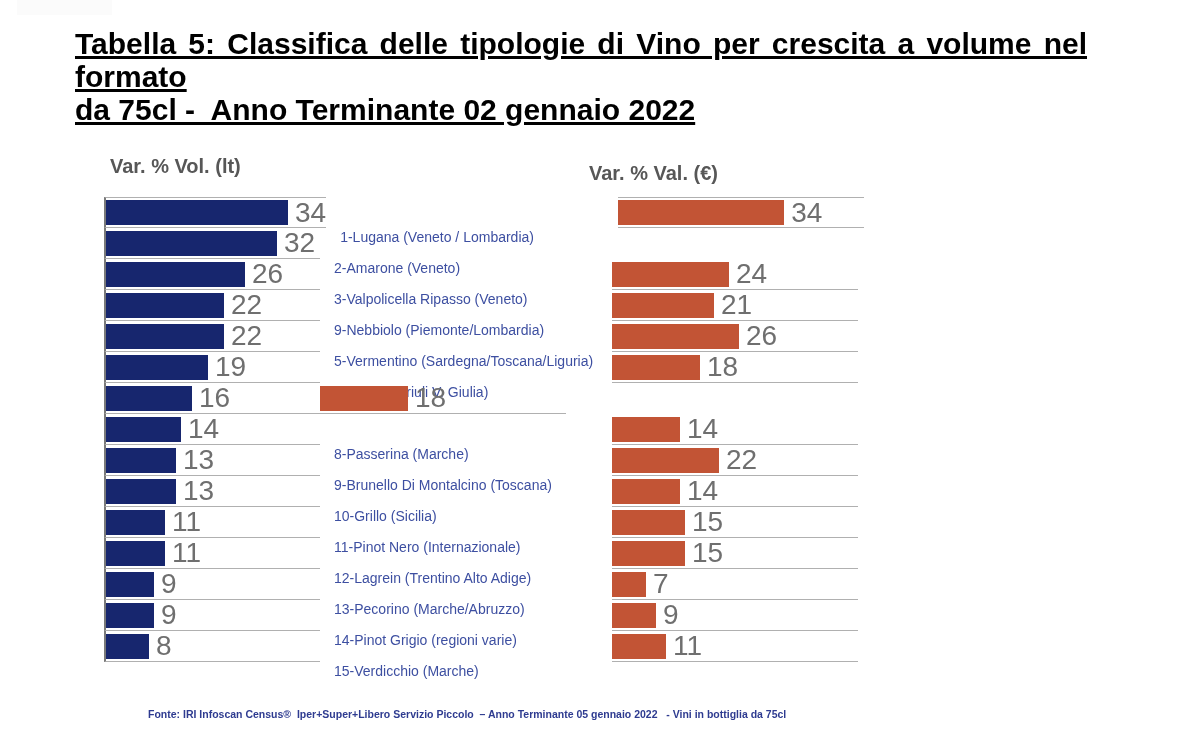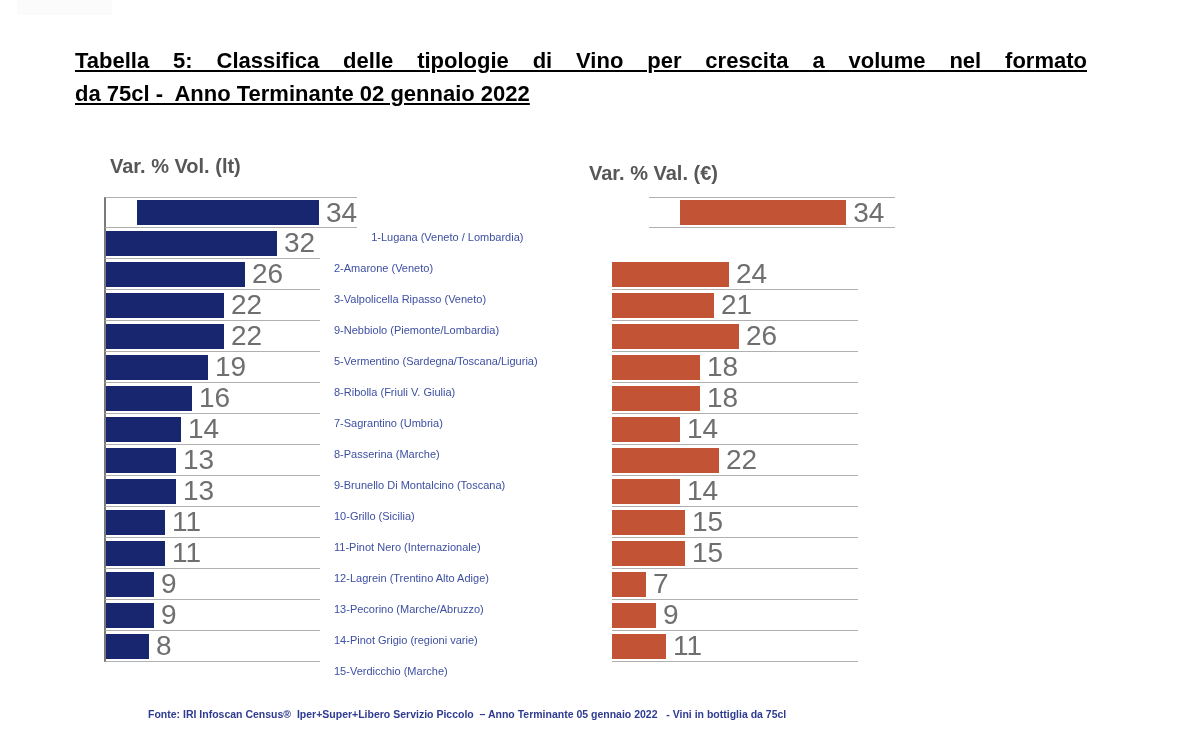--- a/index.html
+++ b/index.html
@@ -8,22 +8,22 @@
     position: relative;
     background: #ffffff;
     font-family: "Liberation Sans", sans-serif;
     overflow: hidden;
   }
   .faint-box {
     position: absolute; left: 17px; top: 0; width: 95px; height: 15px;
     background: #fbfbfb;
   }
   .title {
-    position: absolute; left: 75px; top: 44px; width: 1012px;
-    font-size: 22px; font-weight: bold; color: #000000;
+    position: absolute; left: 75px; top: 27px; width: 1012px;
+    font-size: 30px; font-weight: bold; color: #000000;
     line-height: 33px;
   }
   .title .t1 {
     text-decoration: underline;
     text-align: justify;
     text-align-last: justify;
   }
   .title .t2 {
     text-decoration: underline;
     white-space: pre-wrap;
@@ -42,31 +42,31 @@
   .row { display: flex; height: 31px; }
   .cell { display: flex; align-items: center; overflow: visible; }
   .cell-left {
     flex: 0 0 216px;
     border-left: 2px solid #7a7a7a;
     border-bottom: 1px solid #b0b0b0;
   }
   .cell-label {
     flex: 0 0 292px;
     padding-left: 14px;
-    font-size: 11px;
+    font-size: 14px;
     color: #3D4FA1;
     white-space: nowrap;
     margin-top: 40px;
   }
   .cell-right {
     flex: 0 0 246px;
     border-bottom: 1px solid #b0b0b0;
   }
   .row:first-child .cell-left,
-  .row:first-child .cell-right { border-top: 1px solid #b0b0b0; padding-left: 31px; }
+  .row:first-child .cell-right { border-top: 1px solid #b0b0b0; }
   .bar { height: 25px; flex-shrink: 0; }
   .val {
     font-size: 28px;
     color: #6f6f6f;
     margin-left: 7px;
     white-space: nowrap;
     flex-shrink: 0;
     line-height: 1;
   }
   .footer {
@@ -151,21 +151,20 @@
       <div class="cell cell-right">
         <div class="bar" style="width: 88px; background: rgb(194, 84, 53);"></div>
         <span class="val">18</span>
       </div>
     </div>
     <div class="row">
       <div class="cell cell-left">
         <div class="bar" style="width: 86px; background: rgb(23, 38, 110);"></div>
         <span class="val">16</span>
       </div>
-      <div class="cell cell-label">7-Sagrantino (Umbria)</div>
       <div class="cell cell-right">
         <div class="bar" style="width: 88px; background: rgb(194, 84, 53);"></div>
         <span class="val">18</span>
       </div>
     </div>
     <div class="row">
       <div class="cell cell-left">
         <div class="bar" style="width: 75px; background: rgb(23, 38, 110);"></div>
         <span class="val">14</span>
       </div>

